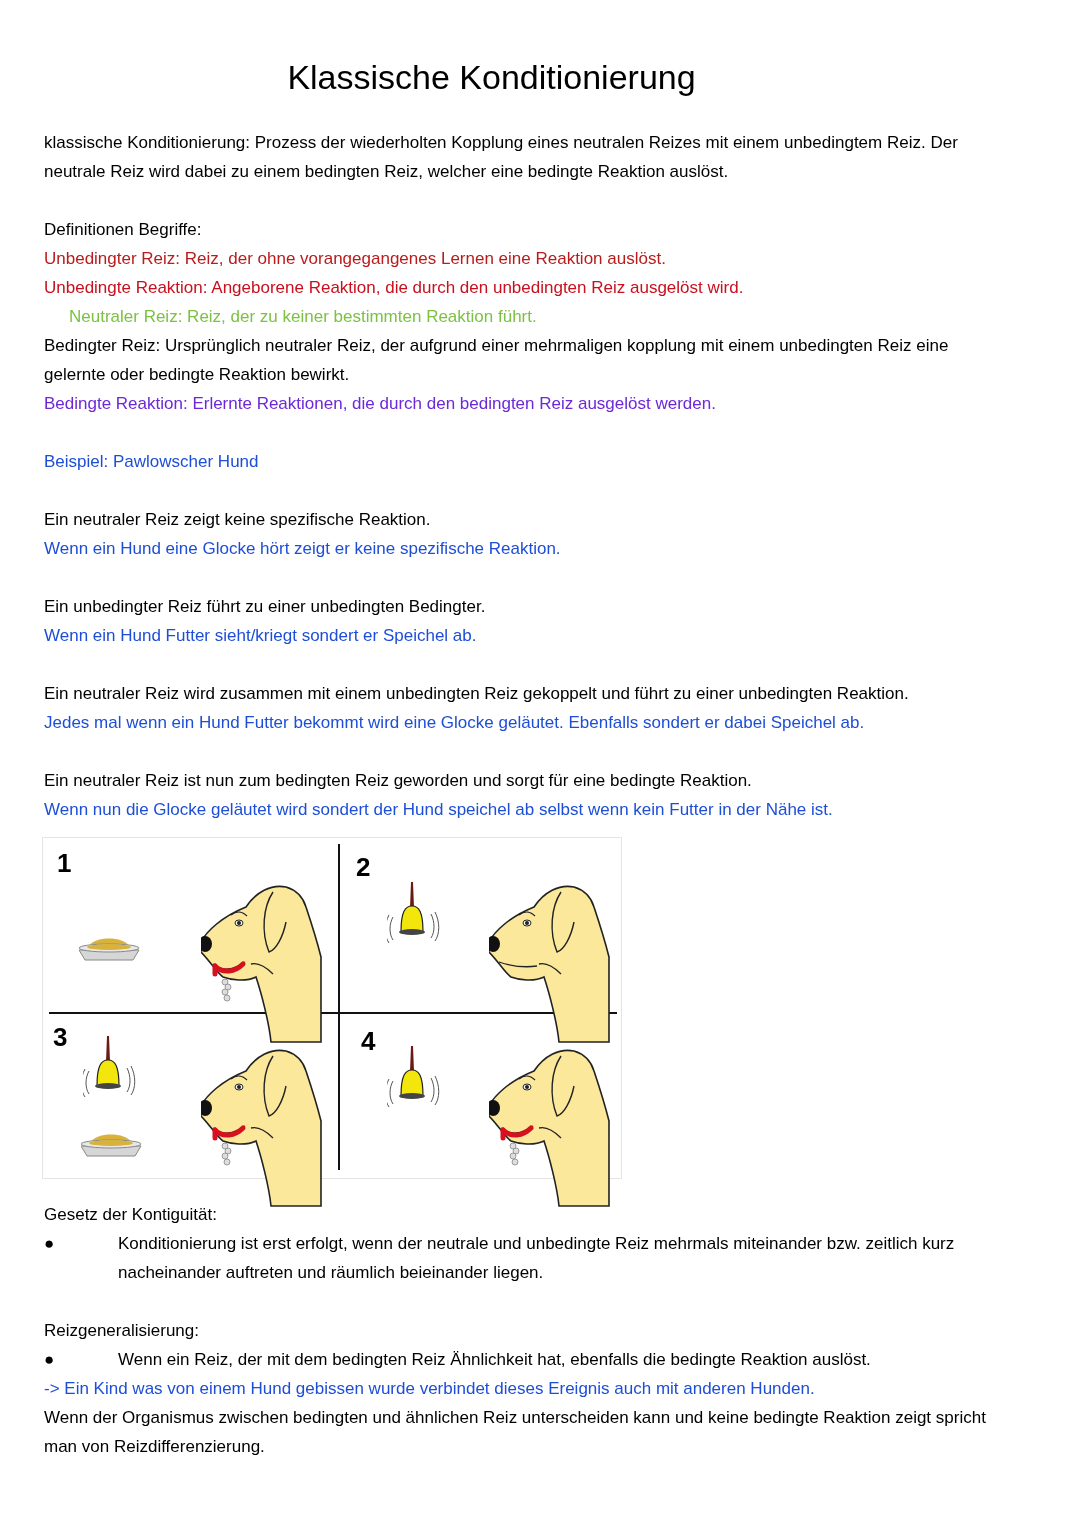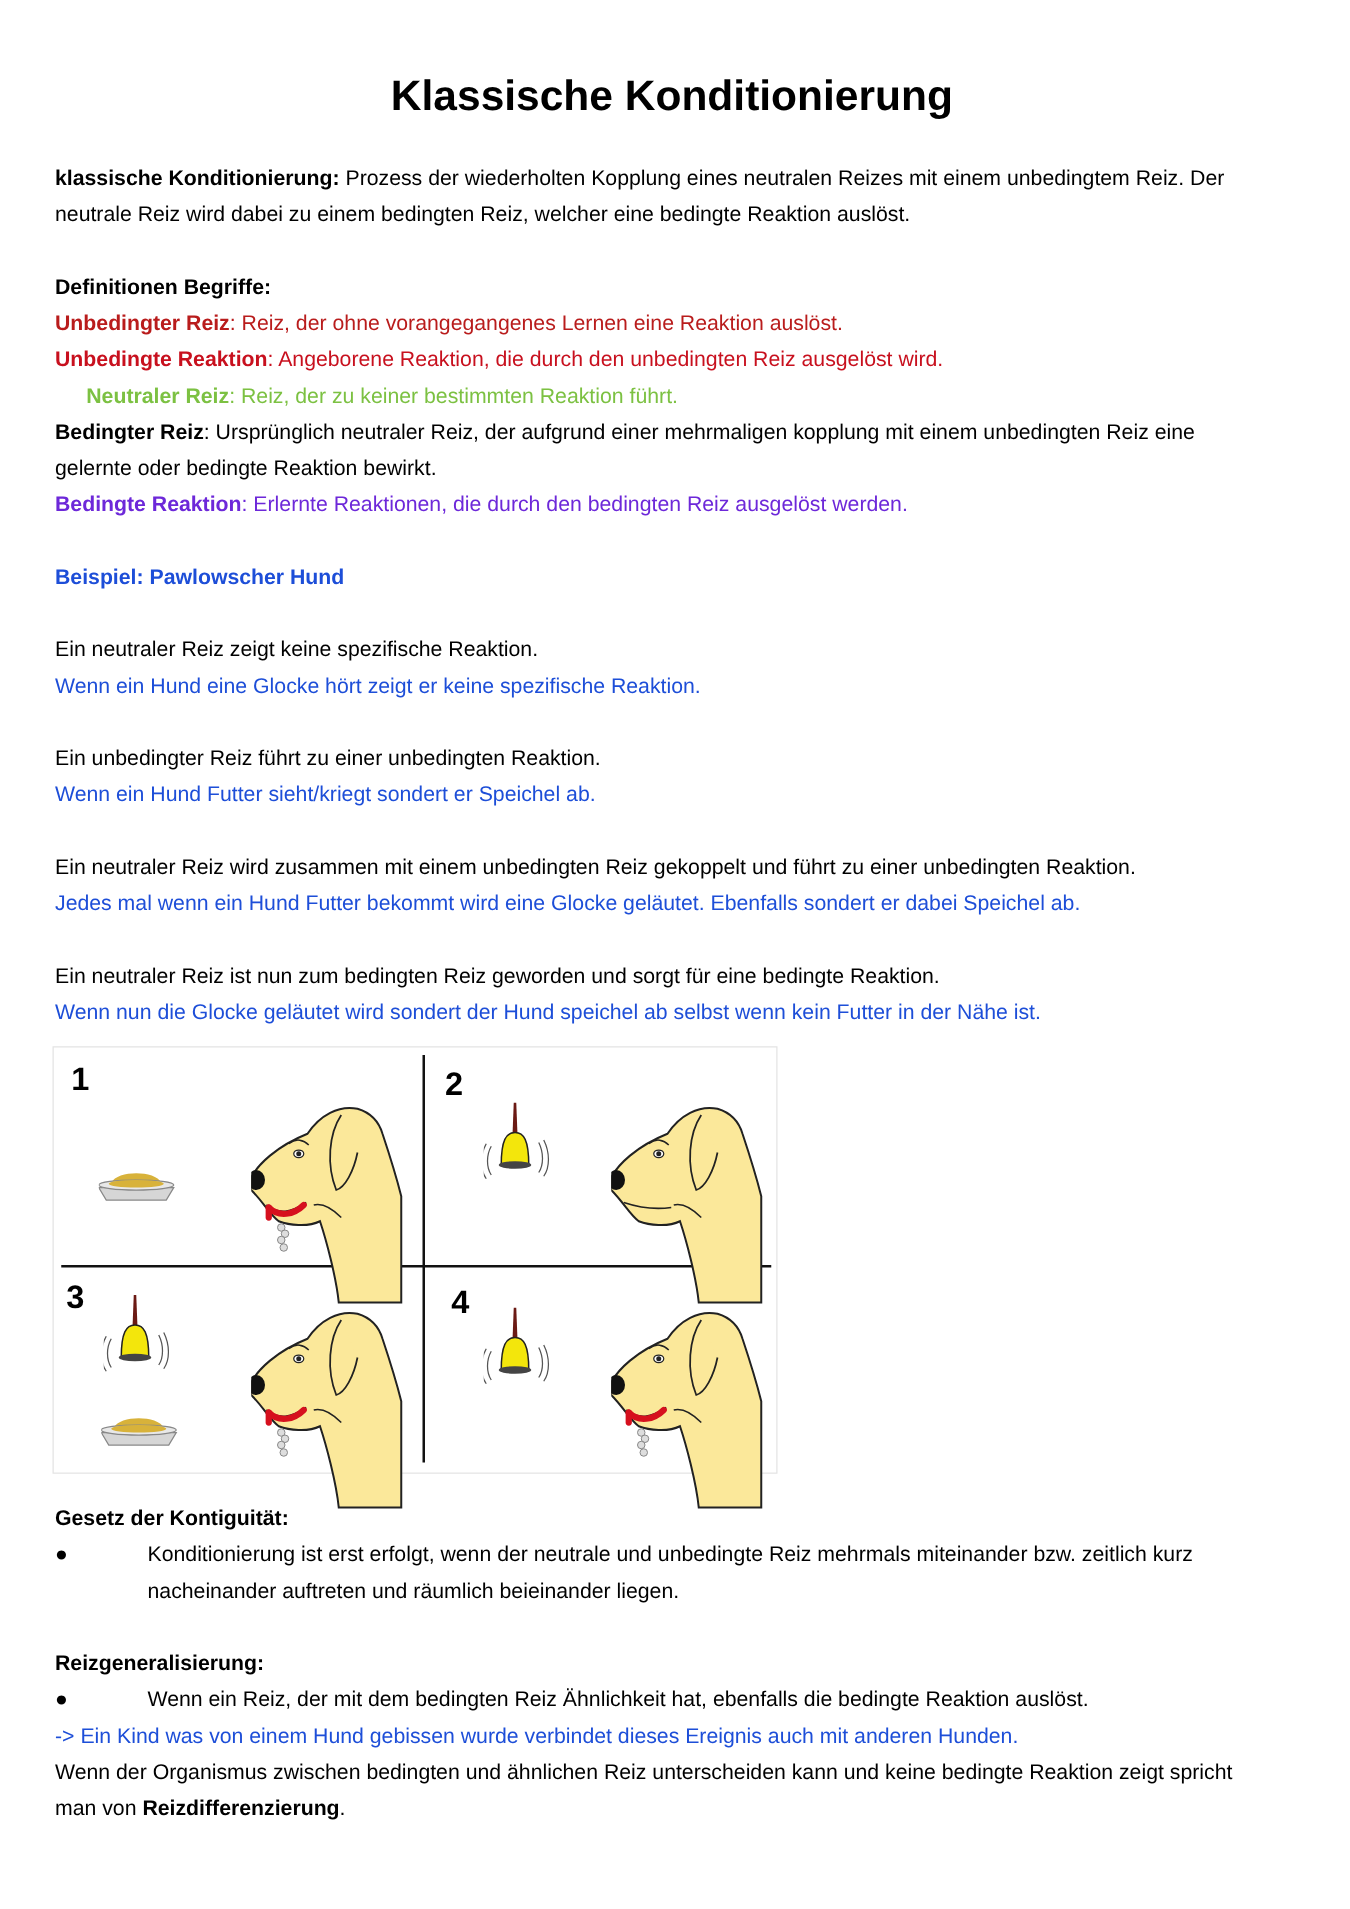--- a/index.html
+++ b/index.html
@@ -1,21 +1,21 @@
 <!DOCTYPE html>
 <html><head>
 <meta charset="utf-8">
 <style>
   html, body { margin: 0; padding: 0; background: #ffffff; }
   body { width: 1080px; height: 1527px; position: relative; overflow: hidden;
          font-family: "Liberation Sans", sans-serif; color: #000; }
   .title { position: absolute; top: 58px; left: 0; width: 983px; text-align: center;
-           font-size: 34px; font-weight: bold; padding-left: 46px; }
+           font-size: 34px; font-weight: normal; }
   .line { position: absolute; left: 44px; font-size: 17px; white-space: nowrap; line-height: 20px; }
-  .b { font-weight: bold; }
+  .b { font-weight: normal; }
   .blue { color: #b91c1c; }
   .red { color: #c8101e; }
   .green { color: #7cc142; margin-left: 25px; }
   .pink { color: #6d28d9; }
   .orange { color: #1d4ed8; }
   .bullet { position: absolute; left: 44px; font-size: 17px; }
   .indent { left: 74px; margin-left: 44px; }
   .figure { position: absolute; left: 42px; top: 837px; width: 578px; height: 340px;
             border: 1px solid #e4e4e4; background: #fff; }
   .hline { position: absolute; left: 6px; top: 174px; width: 568px; height: 2px; background: #111; }
@@ -36,21 +36,21 @@
 <div class="line red" style="top:278px"><span class="b">Unbedingte Reaktion</span><span>: Angeborene Reaktion, die durch den unbedingten Reiz ausgelöst wird.</span></div>
 <div class="line green" style="top:307px"><span class="b">Neutraler Reiz</span><span>: Reiz, der zu keiner bestimmten Reaktion führt.</span></div>
 <div class="line" style="top:336px"><span class="b">Bedingter Reiz</span><span>: Ursprünglich neutraler Reiz, der aufgrund einer mehrmaligen kopplung mit einem unbedingten Reiz eine</span></div>
 <div class="line" style="top:365px">gelernte oder bedingte Reaktion bewirkt.</div>
 <div class="line pink" style="top:394px"><span class="b">Bedingte Reaktion</span><span>: Erlernte Reaktionen, die durch den bedingten Reiz ausgelöst werden.</span></div>
 
 <div class="line b orange" style="top:452px">Beispiel: Pawlowscher Hund</div>
 
 <div class="line" style="top:510px">Ein neutraler Reiz zeigt keine spezifische Reaktion.</div>
 <div class="line orange" style="top:539px">Wenn ein Hund eine Glocke hört zeigt er keine spezifische Reaktion.</div>
-<div class="line" style="top:597px">Ein unbedingter Reiz führt zu einer unbedingten Reaktion.</div>
+<div class="line" style="top:597px">Ein unbedingter Reiz führt zu einer unbedingten Bedingter.</div>
 <div class="line orange" style="top:626px">Wenn ein Hund Futter sieht/kriegt sondert er Speichel ab.</div>
 <div class="line" style="top:684px">Ein neutraler Reiz wird zusammen mit einem unbedingten Reiz gekoppelt und führt zu einer unbedingten Reaktion.</div>
 <div class="line orange" style="top:713px">Jedes mal wenn ein Hund Futter bekommt wird eine Glocke geläutet. Ebenfalls sondert er dabei Speichel ab.</div>
 <div class="line" style="top:771px">Ein neutraler Reiz ist nun zum bedingten Reiz geworden und sorgt für eine bedingte Reaktion.</div>
 <div class="line orange" style="top:800px">Wenn nun die Glocke geläutet wird sondert der Hund speichel ab selbst wenn kein Futter in der Nähe ist.</div>
 
 <div class="figure">
   <div class="hline"></div>
   <div class="vline"></div>
   <div class="num" style="left:14px;top:10px">1</div>

